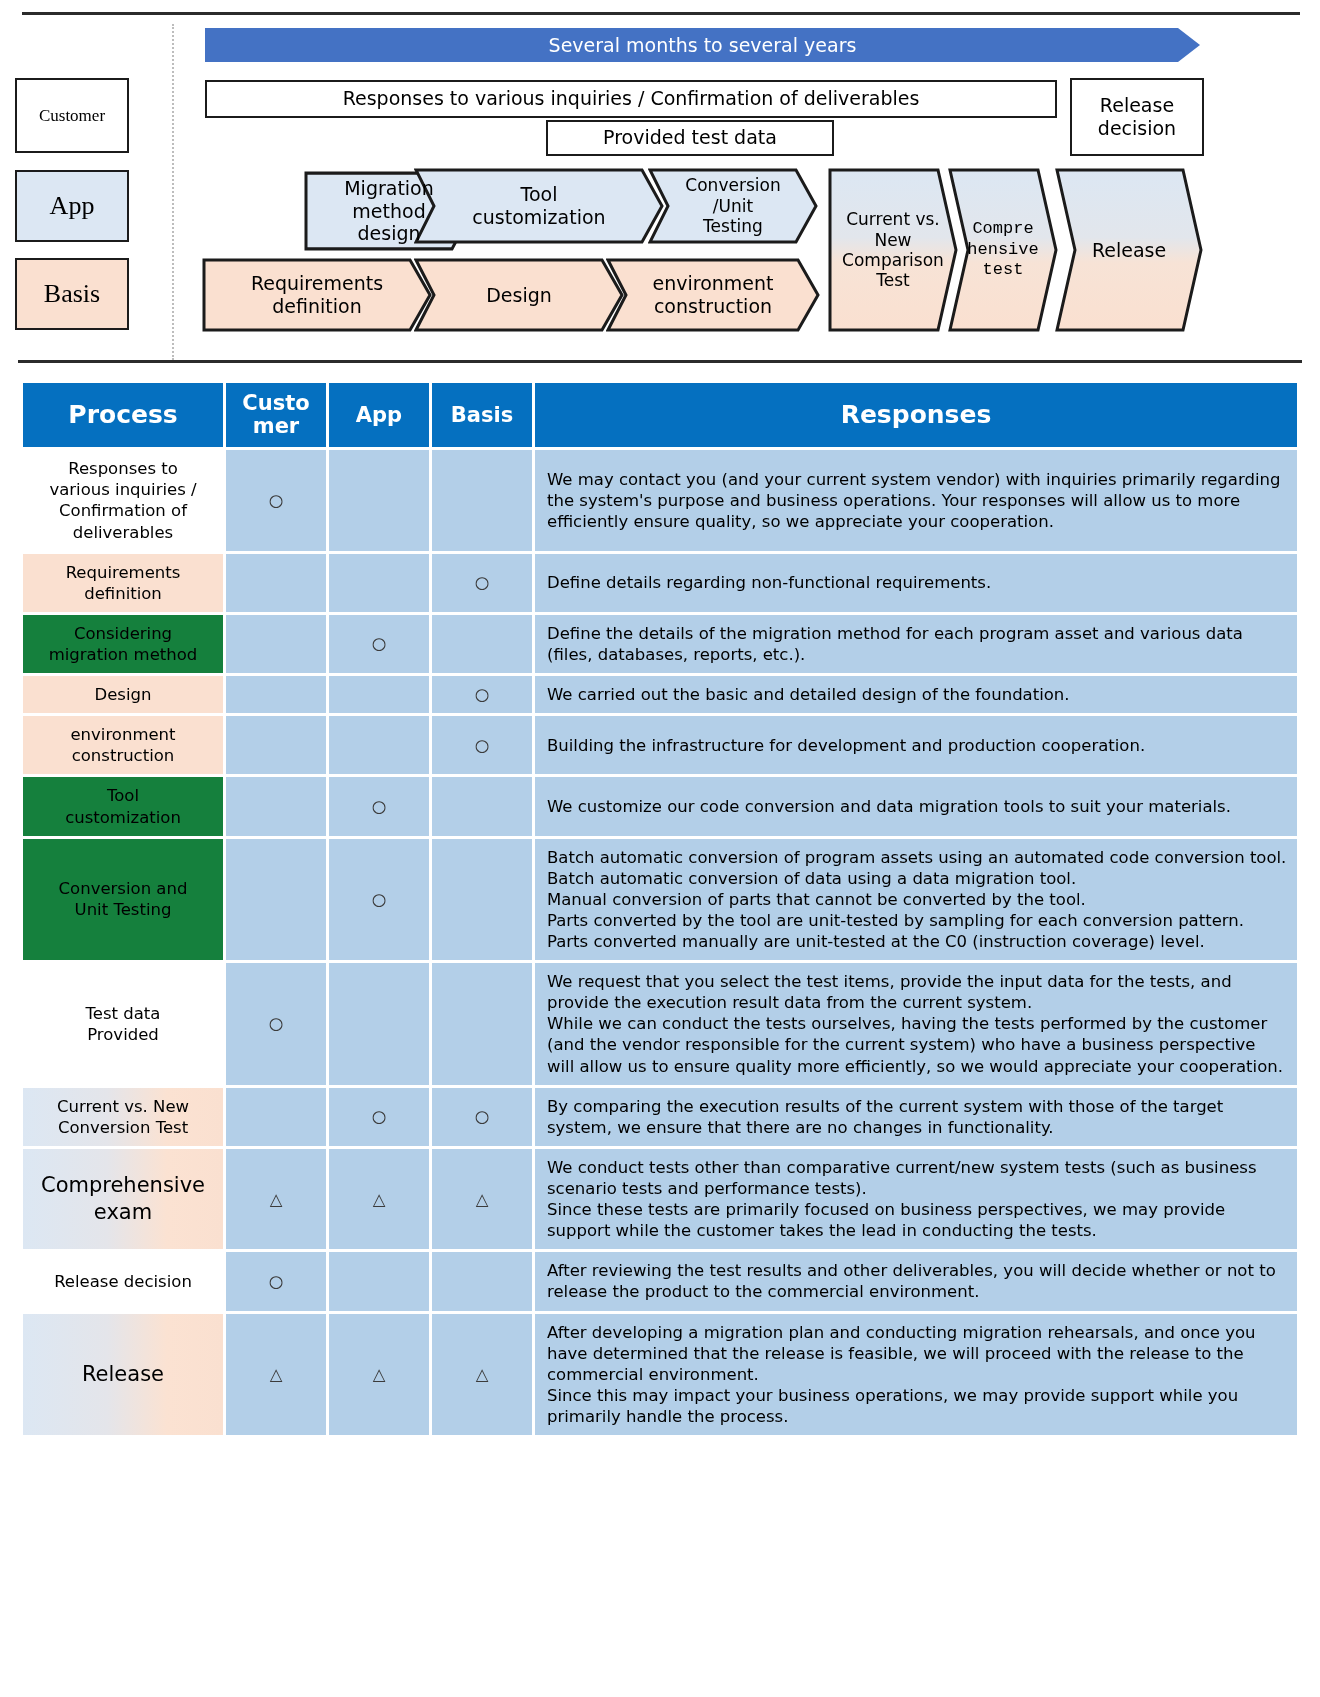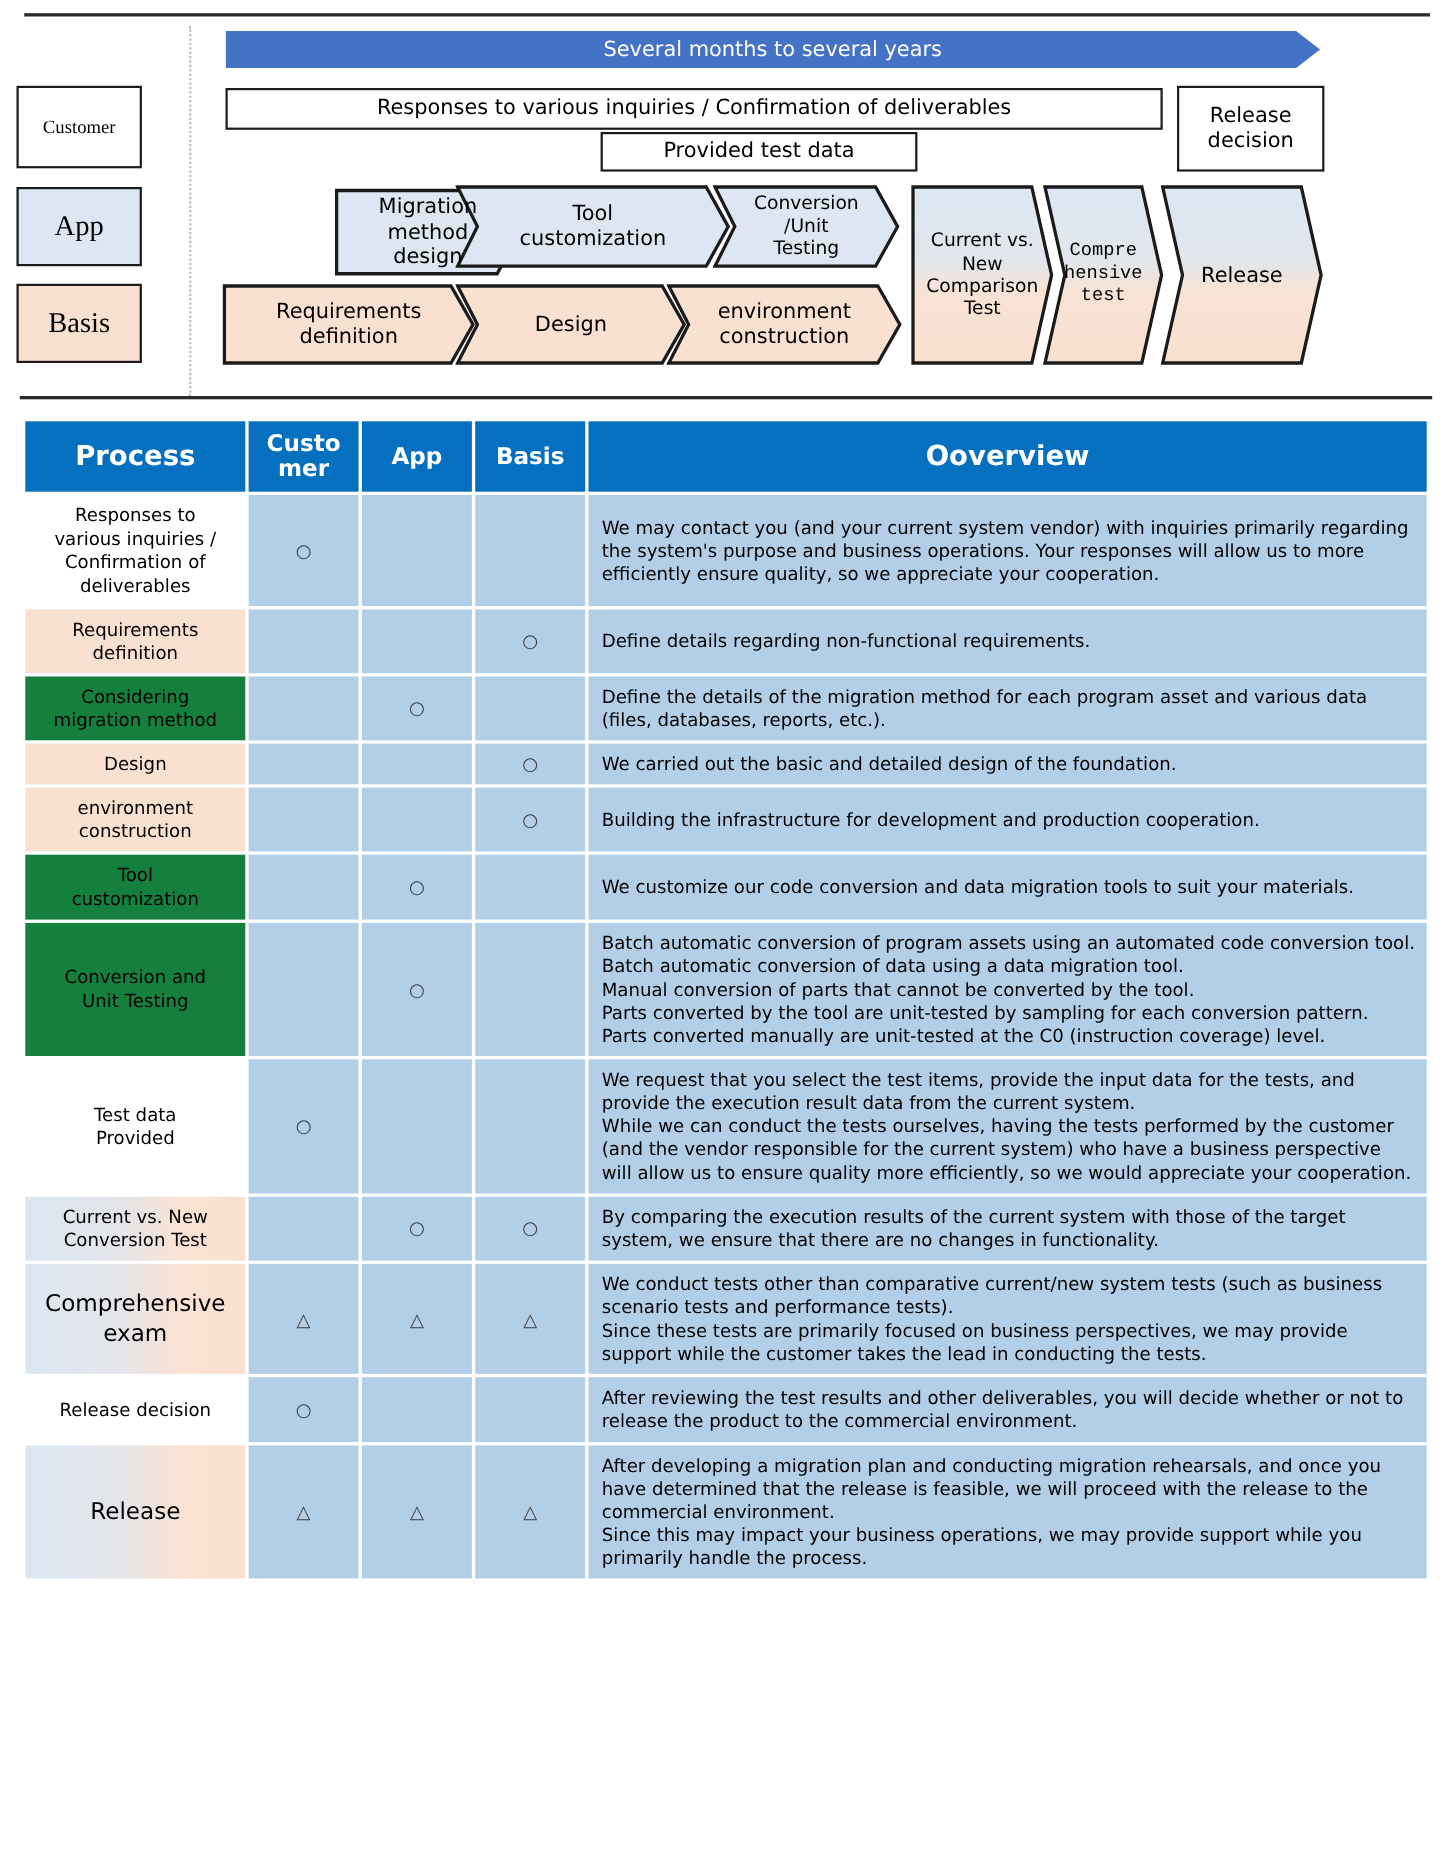--- a/index.html
+++ b/index.html
@@ -316,21 +316,21 @@
 <div id="table-wrap">
   <div class="table-rule"></div>
   <table class="matrix">
     <thead>
       <tr>
         <th class="th-process">Process</th>
         <th class="th-customer" style="white-space:pre-line">Custo
 mer</th>
         <th class="th-app">App</th>
         <th class="th-basis">Basis</th>
-        <th class="th-overview">Ooverview</th>
+        <th class="th-overview">Responses</th>
       </tr>
     </thead>
     <tbody id="tbody">
         <tr>
           <td class="c-label bg-white" style="white-space: pre-line;">Responses to
 various inquiries /
 Confirmation of
 deliverables</td>
           <td class="c-mark">○</td>
           <td class="c-mark"></td>

